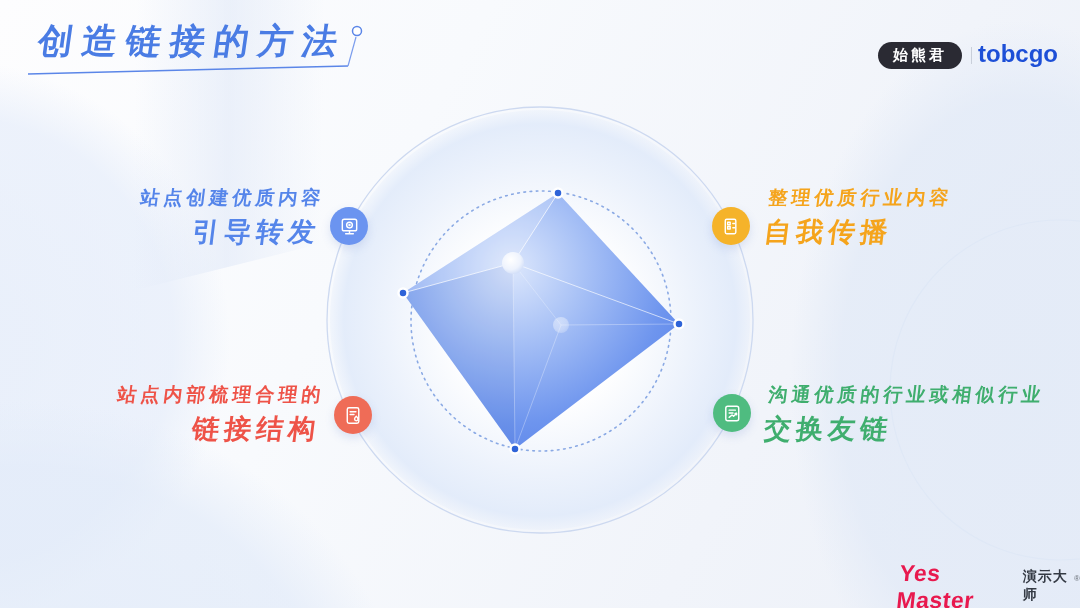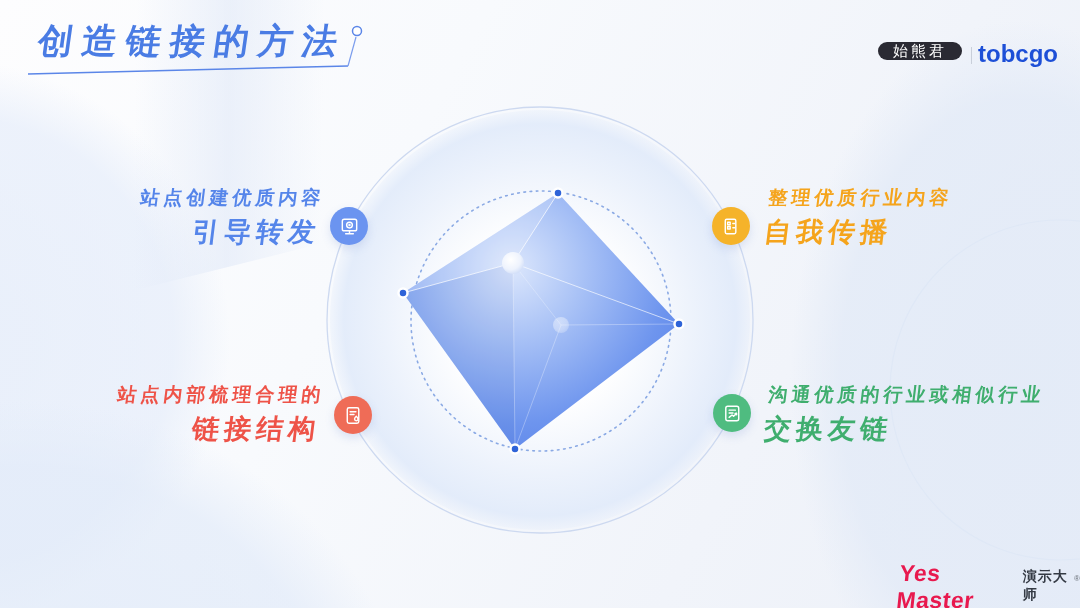--- a/index.html
+++ b/index.html
@@ -42,23 +42,23 @@
       rgba(224,234,250,0) 73%);
   }
 
   
   .title {
     position:absolute; left:38px; top:18px;
     font-size:35px; font-weight:800; letter-spacing:9px;
     transform:skewX(-8deg); white-space:nowrap;
   }
   .badge {
-    position:absolute; right:118px; top:42px; height:18px;
+    position:absolute; right:118px; top:42px; height:27px;
     padding:0 15px; border-radius:14px;
-    color:#ffffff; font-size:15px; font-weight:400; letter-spacing:3px;
+    color:#ffffff; font-size:15px; font-weight:700; letter-spacing:3px;
     display:flex; align-items:center;
   }
   .hdr-divider {
     position:absolute; right:108px; top:47px; width:1px; height:17px; background:#c9cfda;
   }
   .brand {
     position:absolute; right:22px; top:40px;
     font-size:24px; font-weight:700; letter-spacing:0px;
   }
 

